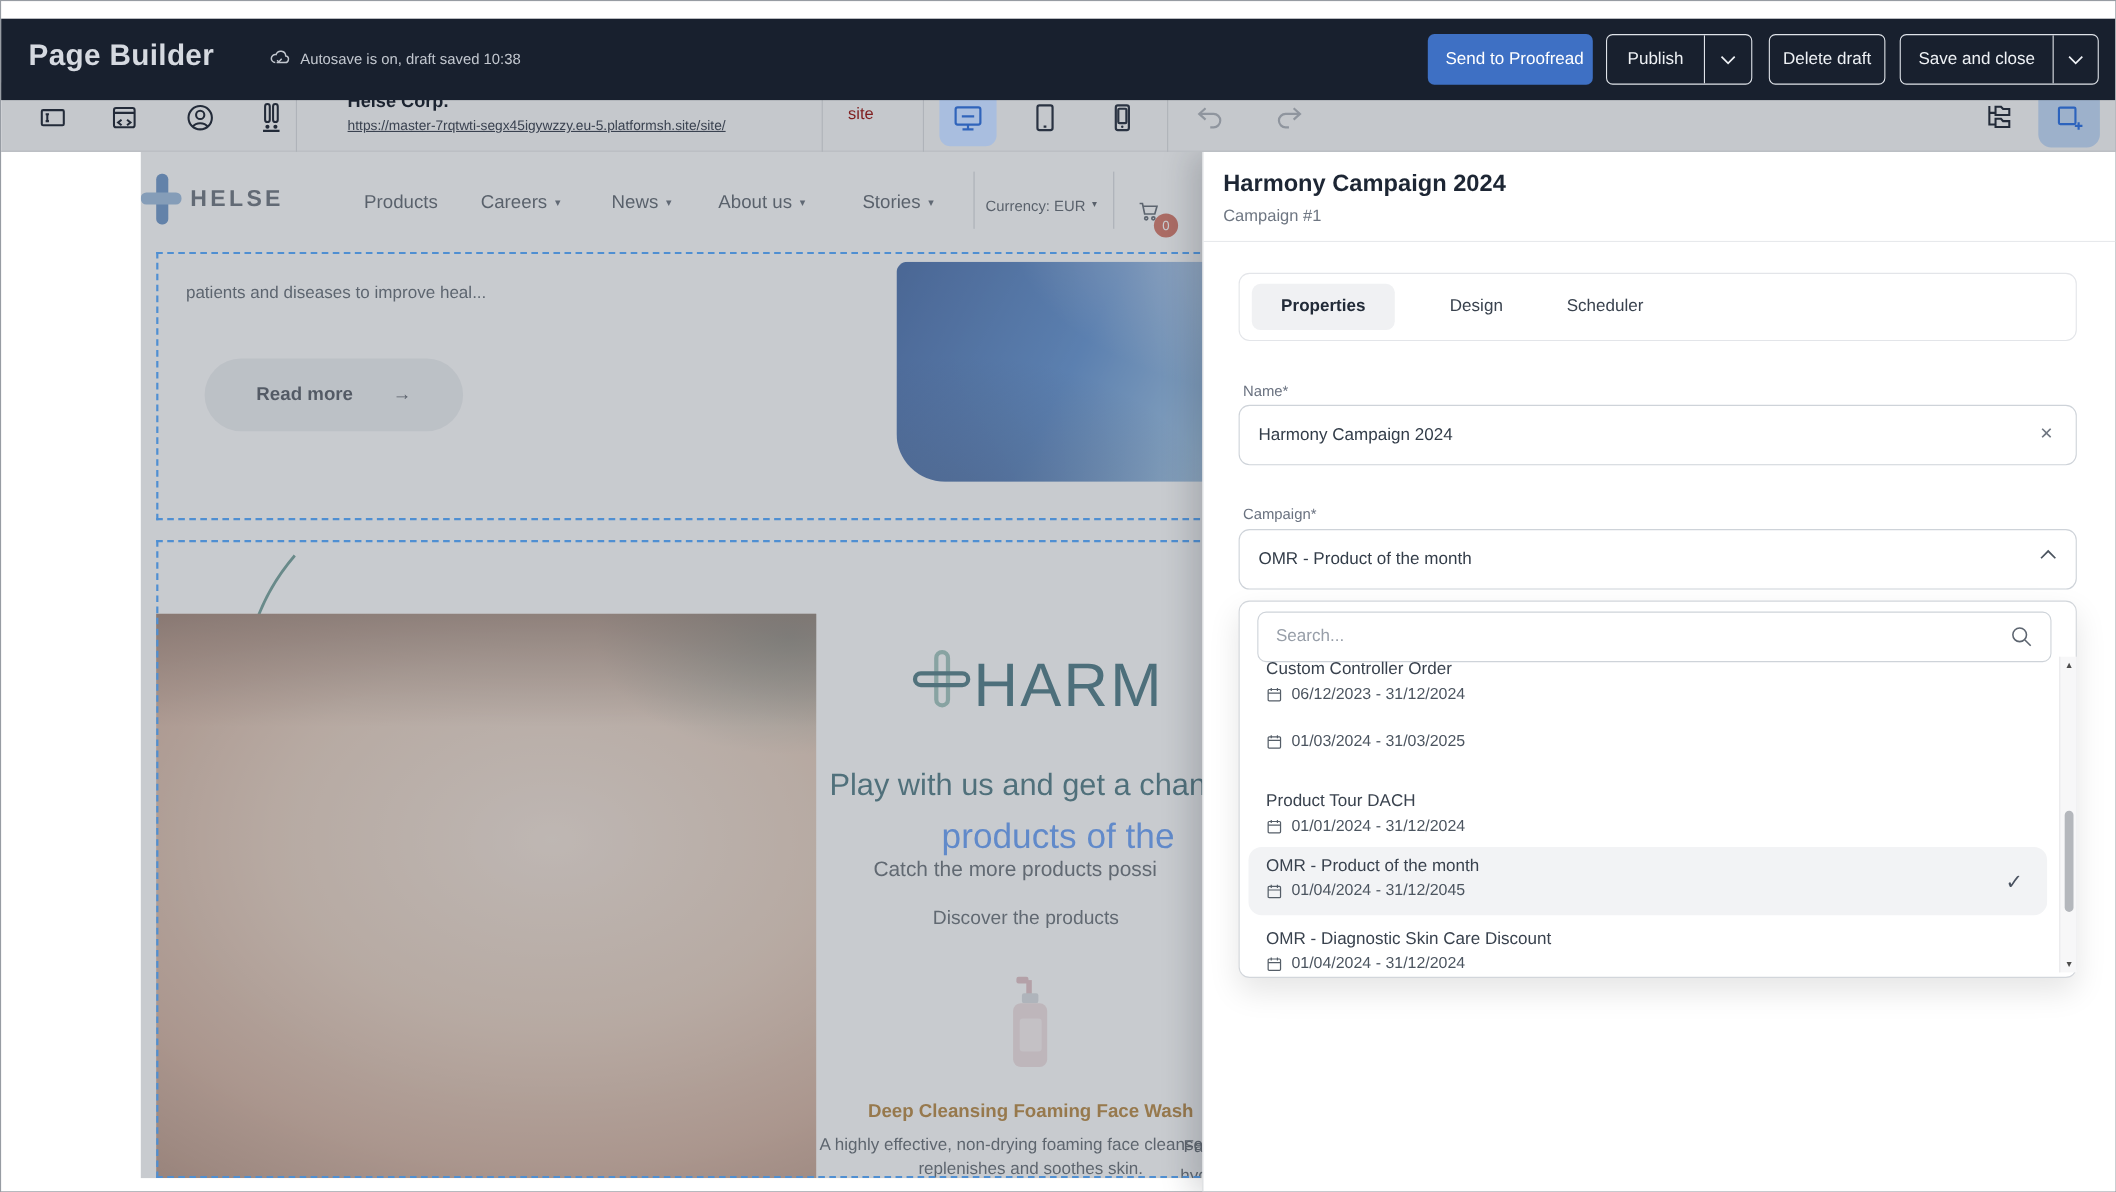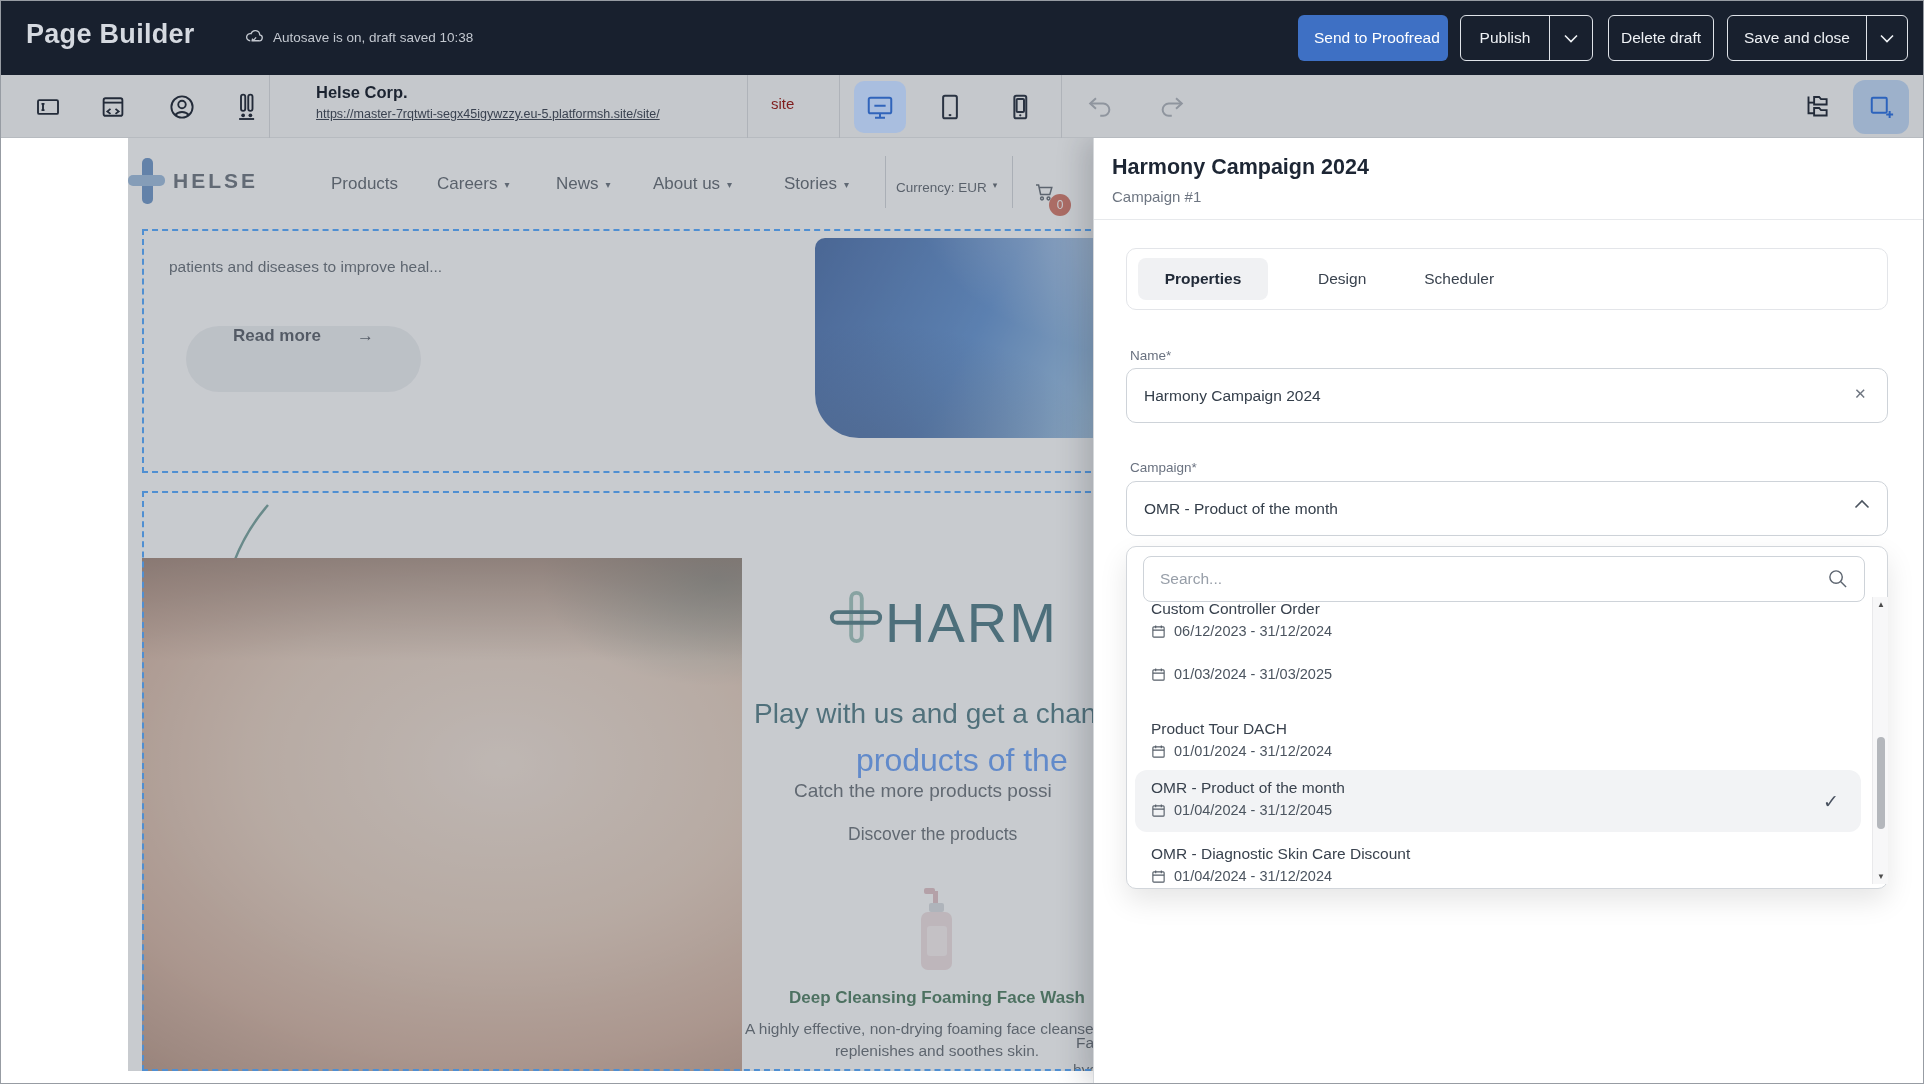--- a/index.html
+++ b/index.html
@@ -6,21 +6,21 @@
     --topbar:#18202e; --accent:#3e70c4; --toolbar:#c5c8cc; --teal:#1a535f;
     --badge:#c74a35; --inkdark:#1d2634; --border:#ced3d9;
   }
   *{box-sizing:border-box;margin:0;padding:0}
   html,body{background:#eef0f2}
   #root{position:relative;width:1924px;height:1084px;background:#fff;overflow:hidden;
     font-family:"Liberation Sans",sans-serif;border:1px solid #979ca3}
   svg{display:block}
 
   
-  .topbar{position:absolute;left:0;top:0;width:100%;height:74px;background:var(--topbar);z-index:40}
+  .topbar{position:absolute;left:0;top:16px;width:100%;height:74px;background:var(--topbar);z-index:40}
   .pb-title{position:absolute;left:25px;top:18px;font-size:27px;font-weight:bold;color:#d5d9e0;letter-spacing:.3px}
   .autosave{position:absolute;left:243px;top:26px;display:flex;align-items:center;gap:9px;color:#c3c8d0;font-size:13.5px}
   .autosave svg{stroke:#c3c8d0}
   .btn{position:absolute;top:14px;height:46px;border-radius:6px;display:flex;align-items:center;
     font-size:15.5px;color:#eef1f5;border:1px solid #dfe3e9;background:transparent;cursor:pointer;overflow:hidden}
   .btn .lbl{flex:1;text-align:center;padding:0 16px;white-space:nowrap}
   .btn .sep{width:1px;align-self:stretch;background:#dfe3e9}
   .btn .chev{width:42px;display:flex;align-items:center;justify-content:center}
   #btn-send{left:1297px;width:150px;background:var(--accent);border:none;color:#fff;}
   #btn-publish{left:1459px;width:133px}
@@ -57,21 +57,21 @@
   #nv0{left:203px} #nv1{left:309px} #nv2{left:428px} #nv3{left:525px} #nv4{left:656px}
   .cur-div{position:absolute;top:18px;width:1px;height:52px;background:#c6cacf}
   #nv-currency{position:absolute;left:768px;top:42px;font-size:13.5px;color:#2b3440;display:flex;gap:6px;align-items:flex-start;cursor:pointer}
   #nv-currency .car{font-size:9px}
   .cart{position:absolute;left:905px;top:42px;color:#313b47;cursor:pointer}
   .cart-badge{position:absolute;left:921px;top:56px;width:22px;height:22px;border-radius:50%;background:var(--badge);
     color:#fff;font-size:12px;display:flex;align-items:center;justify-content:center}
 
   .sec1-text{position:absolute;left:41px;top:120px;font-size:15.5px;color:#323c48}
   .readmore{position:absolute;left:58px;top:188px;width:235px;height:66px;border-radius:33px;background:#e9ebee;
-    display:flex;justify-content:center;gap:36px;font-size:17px;font-weight:bold;color:#1f2834;cursor:pointer}
+    display:flex;align-items:center;justify-content:center;gap:36px;font-size:17px;font-weight:bold;color:#1f2834;cursor:pointer}
   .bluimg{position:absolute;left:687px;top:100px;width:420px;height:200px;border-radius:10px 0 0 44px;
     background:
       radial-gradient(120% 150% at 90% -20%, rgba(255,255,255,.65), rgba(255,255,255,0) 55%),
       radial-gradient(90% 120% at 15% 115%, rgba(8,35,90,.5), rgba(8,35,90,0) 60%),
       linear-gradient(118deg,#0f3f8f 0%,#2f6fc3 40%,#7fb0de 68%,#cfe3f2 92%)}
 
   .arc{position:absolute;left:65px;top:365px}
   .halfdisc{position:absolute;left:15px;top:496px;width:30px;height:100px;border-radius:0 50px 50px 0;background:#2c6864}
   .photo{position:absolute;left:14px;top:420px;width:600px;height:513px;
     background:
@@ -85,21 +85,21 @@
   .h-catch{position:absolute;left:666px;top:642px;font-size:19px;color:#3a434d;white-space:nowrap}
   .h-disc{position:absolute;left:720px;top:686px;font-size:17.5px;color:#3a434d;white-space:nowrap}
 
   .prod1{position:absolute;left:613px;top:746px;width:392px;text-align:center}
   .bottle{width:34px;height:88px;margin:0 auto;position:relative}
   .bottle .noz{position:absolute;left:4px;top:4px;width:11px;height:6px;background:#d9aeb4;border-radius:2px}
   .bottle .stem{position:absolute;left:13px;top:7px;width:5px;height:13px;background:#d9aeb4}
   .bottle .collar{position:absolute;left:9px;top:19px;width:15px;height:9px;background:#cfd4d8;border-radius:2px}
   .bottle .body{position:absolute;left:1px;top:28px;width:31px;height:58px;background:#ecd6d8;border-radius:7px}
   .bottle .label{position:absolute;left:7px;top:42px;width:20px;height:30px;background:#f7ebec;border-radius:3px}
-  .p1-title{margin-top:16px;font-size:17px;font-weight:bold;color:#14532d}
+  .p1-title{margin-top:28px;font-size:17px;font-weight:bold;color:#a16207}
   .p1-desc{margin-top:10px;font-size:15.5px;color:#333c46;line-height:1.45}
   .p2a{position:absolute;left:948px;top:896px;font-size:15.5px;color:#333c46}
   .p2b{position:absolute;left:945px;top:923px;font-size:15.5px;color:#333c46}
 
   .dim{position:absolute;left:127px;top:137px;width:965px;height:933px;background:rgba(141,147,155,.48);z-index:2;pointer-events:none}
   .dash{position:absolute;border:2px dashed #4f8fd2;z-index:3;pointer-events:none}
   #dash1{left:141px;top:228px;width:959px;height:244px}
   #dash2{left:141px;top:490px;width:959px;height:580px}
 
   

